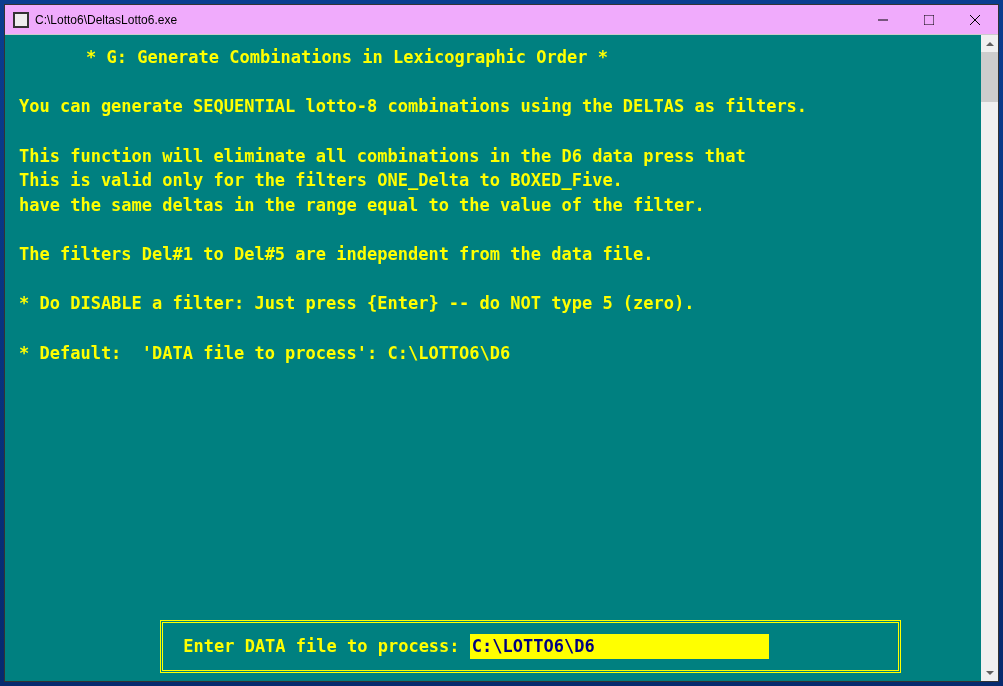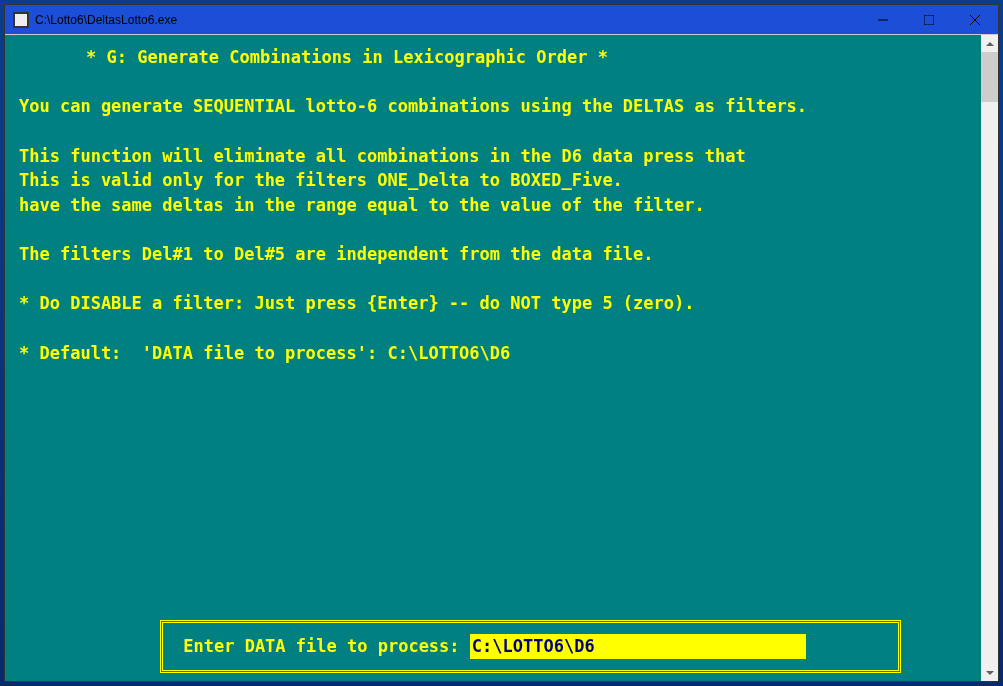--- a/index.html
+++ b/index.html
@@ -20,21 +20,21 @@
     .window {
       background: #ffffff;
       border: 1px solid #333;
       width: 100%;
       height: 100%;
       display: flex;
       flex-direction: column;
     }
     
     .titlebar {
-      background: #1d4ed8;
+      background: #f0abfc;
       height: 30px;
       display: flex;
       align-items: center;
       padding-left: 8px;
       border-bottom: 1px solid #ccc;
     }
     
     .app-icon {
       width: 16px;
       height: 16px;
@@ -148,21 +148,21 @@
     .input-prompt {
       color: #ffff00;
       white-space: pre;
     }
     
     .input-field {
       background: #ffff00;
       color: #000080;
       padding: 0 2px;
       flex: 0 0 auto;
-      width: 336px;
+      width: 299px;
       font-weight: bold;
     }
   </style>
 </head>
 <body>
 
 <div class="window">
   <div class="titlebar">
     <span class="app-icon"></span>
     <span class="title-text">C:\Lotto6\DeltasLotto6.exe</span>
@@ -183,21 +183,21 @@
             <line x1="10" y1="0" x2="0" y2="10" stroke="black" stroke-width="1"></line>
           </svg>
       </div>
     </div>
   </div>
 
   <div class="console-area">
     <div class="console">
       <div class="console-line header-line">* G: Generate Combinations in Lexicographic Order *</div>
       <div class="console-line">&nbsp;</div>
-      <div class="console-line">You can generate SEQUENTIAL lotto-6 combinations using the DELTAS as filters.</div>
+      <div class="console-line">You can generate SEQUENTIAL lotto-8 combinations using the DELTAS as filters.</div>
       <div class="console-line">&nbsp;</div>
       <div class="console-line">This function will eliminate all combinations in the D6 data press that</div>
       <div class="console-line">This is valid only for the filters ONE_Delta to BOXED_Five.</div>
       <div class="console-line">have the same deltas in the range equal to the value of the filter.</div>
       <div class="console-line">&nbsp;</div>
       <div class="console-line">The filters Del#1 to Del#5 are independent from the data file.</div>
       <div class="console-line">&nbsp;</div>
       <div class="console-line">* Do DISABLE a filter: Just press {Enter} -- do NOT type 5 (zero).</div>
       <div class="console-line">&nbsp;</div>
       <div class="console-line">* Default:  'DATA file to process': C:\LOTTO6\D6</div>

